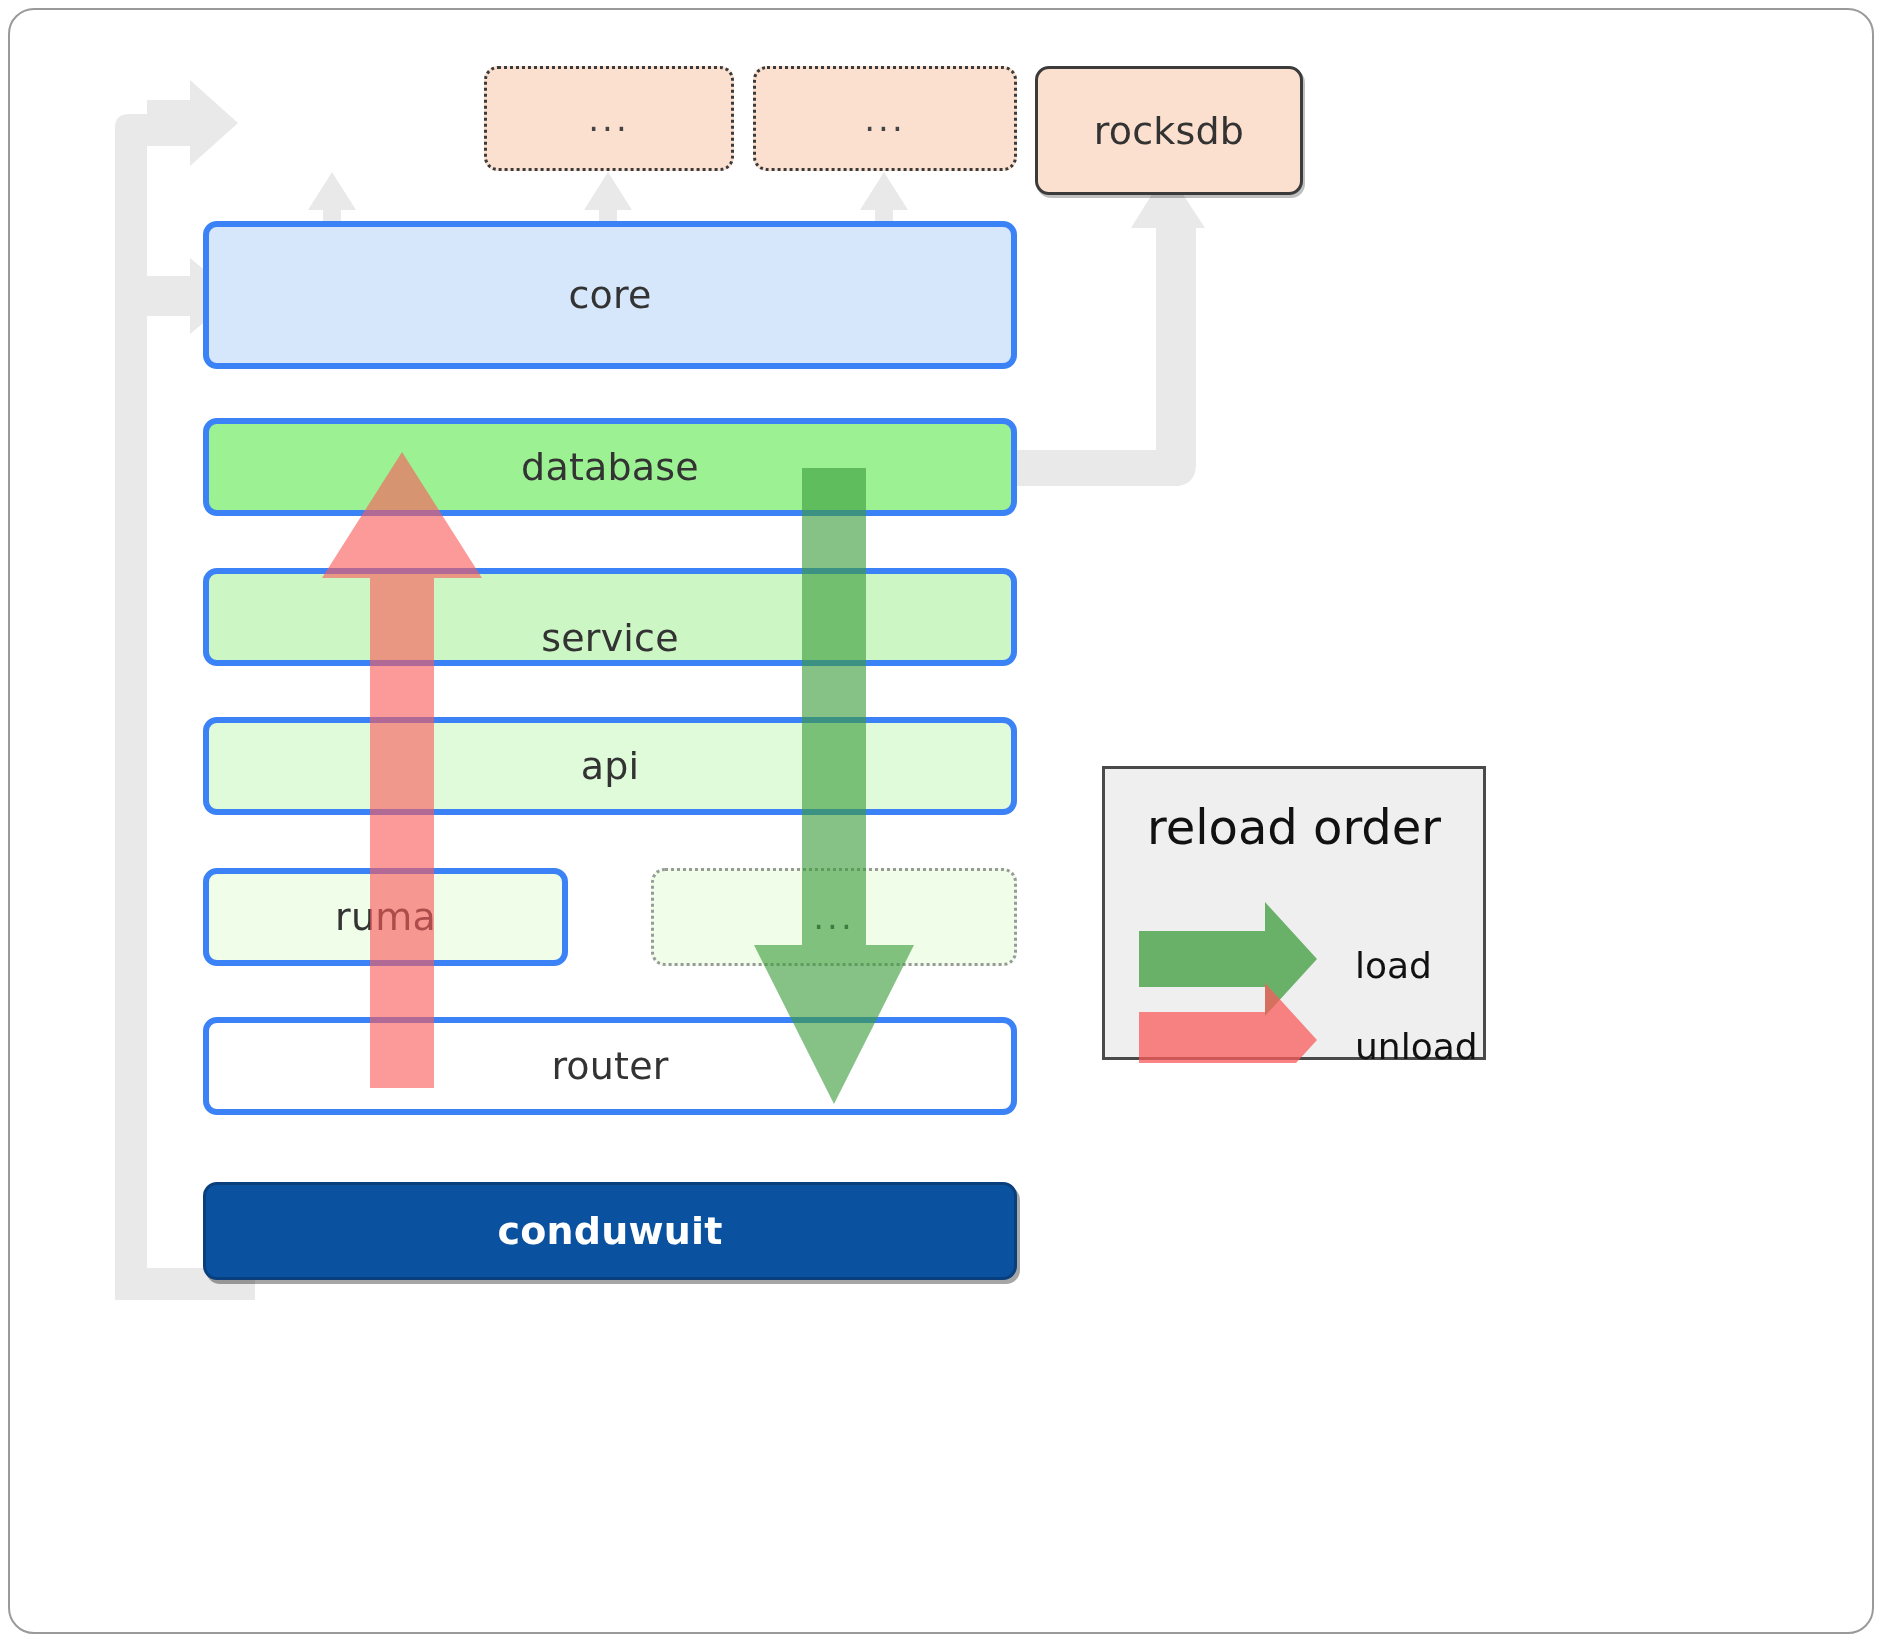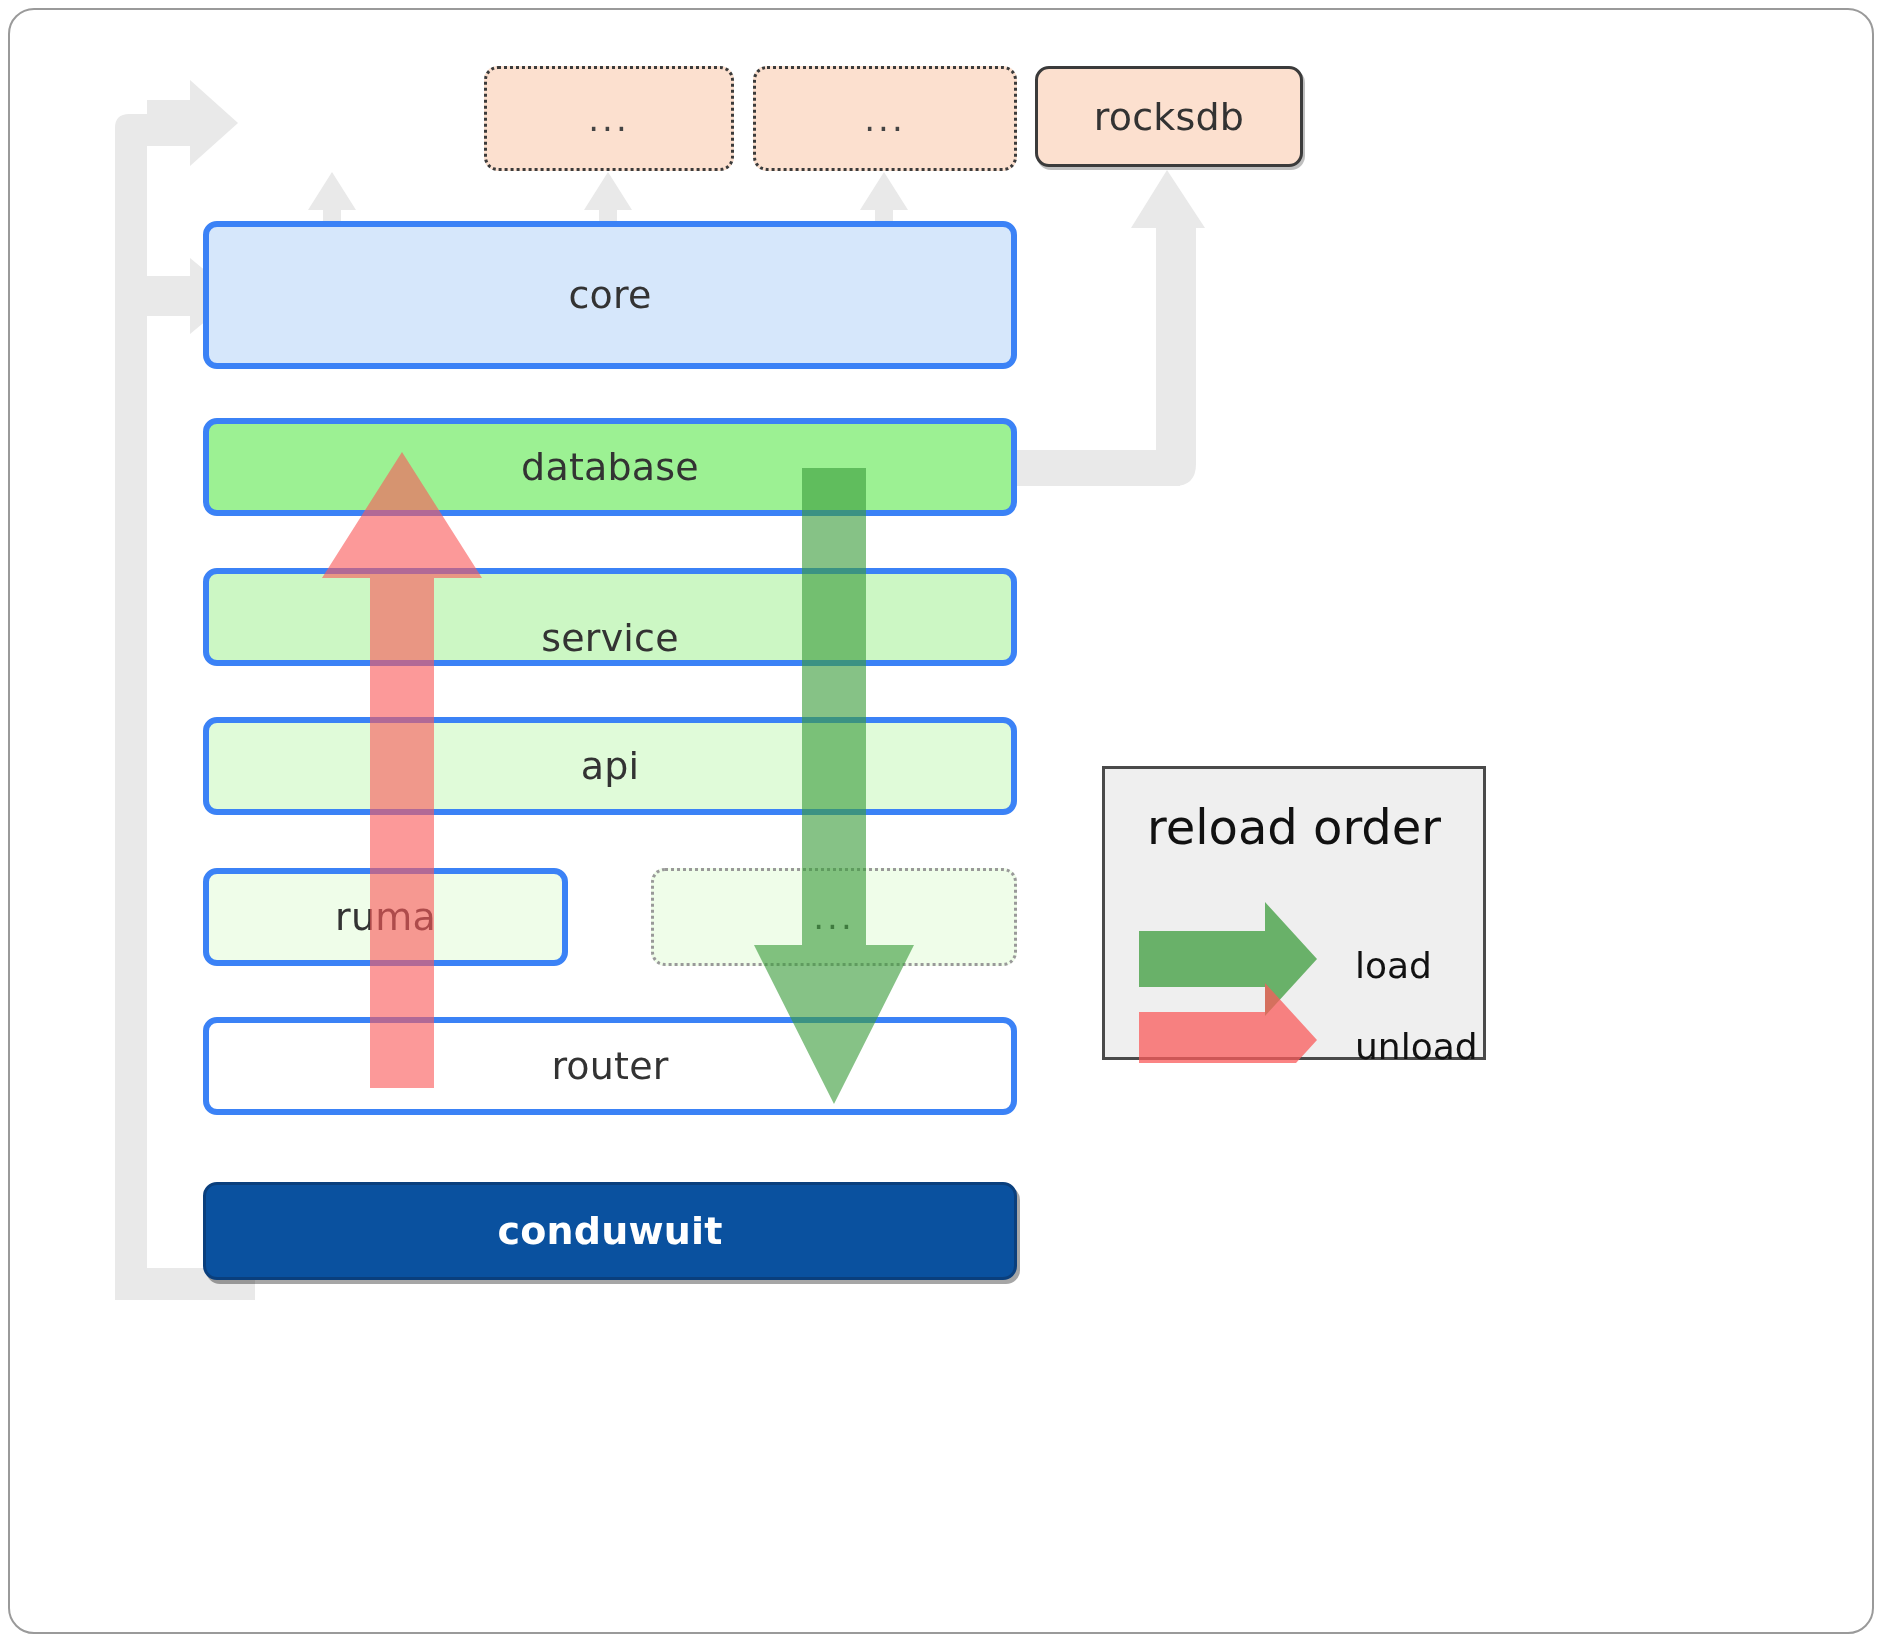--- a/index.html
+++ b/index.html
@@ -78,21 +78,21 @@
 
 
   <div class="node orange dotted-dark" style="left:484px; top:66px; width:250px; height:105px;">
     <span class="dots">...</span>
   </div>
 
   <div class="node orange dotted-dark" style="left:753px; top:66px; width:264px; height:105px;">
     <span class="dots">...</span>
   </div>
 
-  <div class="node orange solid-dark" style="left:1035px; top:66px; width:268px; height:101px;">
+  <div class="node orange solid-dark" style="left:1035px; top:66px; width:268px; height:129px;">
     <span>rocksdb</span>
   </div>
 
   <div class="node blue solid-gray" style="left:203px; top:221px; width:814px; height:148px;">
     <span>core</span>
   </div>
 
   <div class="node green1 solid-gray" style="left:203px; top:418px; width:814px; height:98px;text-align:right;">
     <span>database</span>
   </div>

